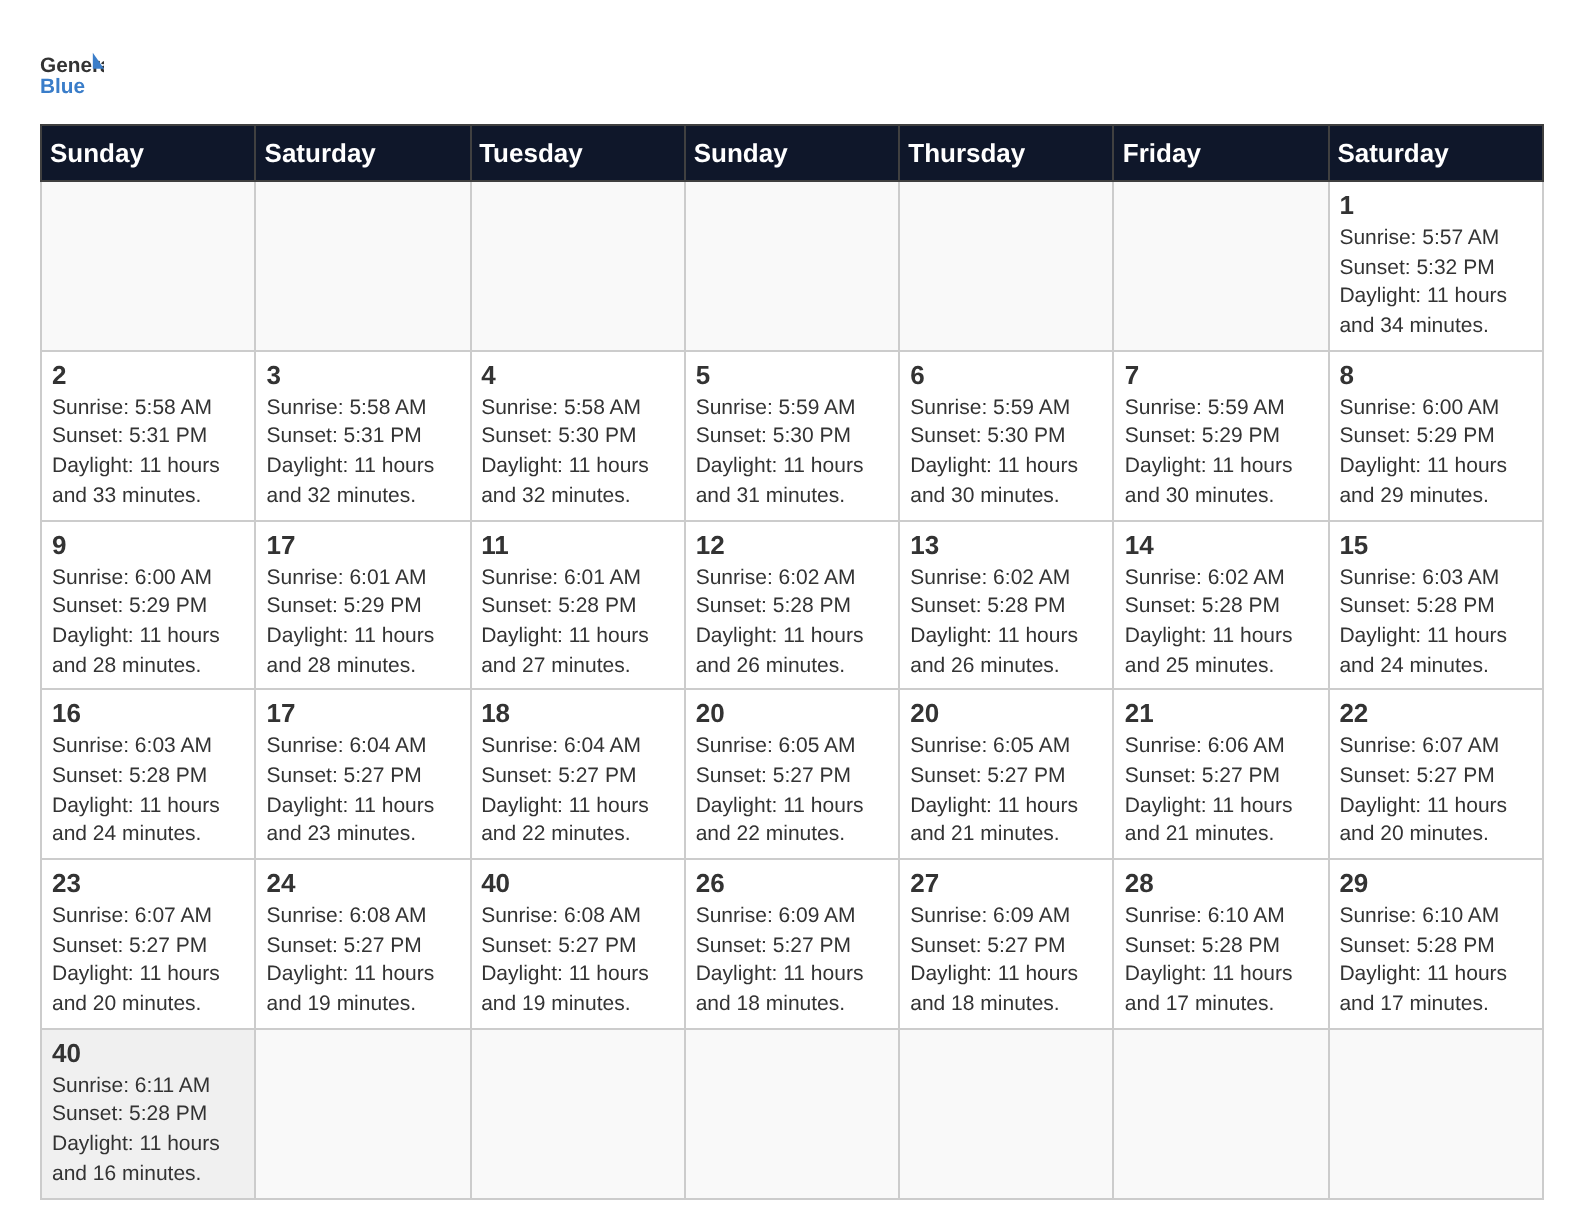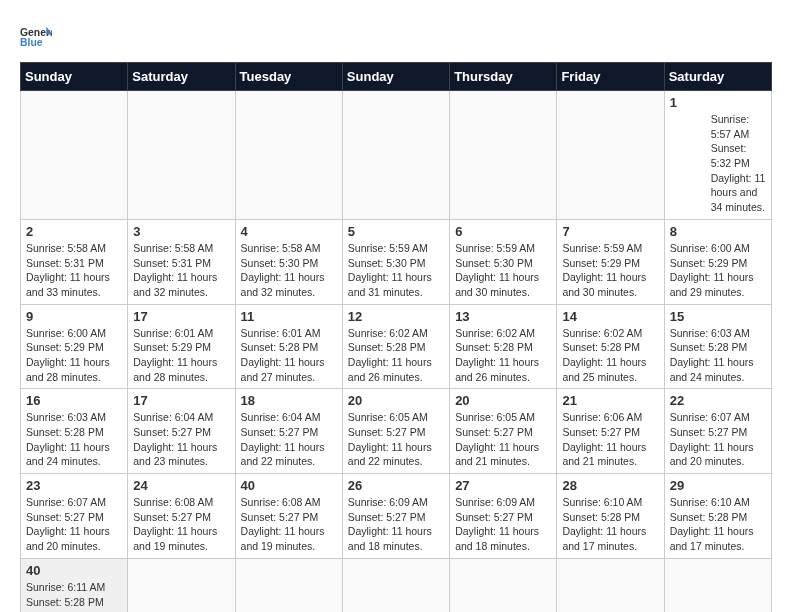--- a/index.html
+++ b/index.html
@@ -107,21 +107,21 @@
   <tbody id="calendar-body">
   <tr>
         <td class="empty"></td>
         <td class="empty"></td>
         <td class="empty"></td>
         <td class="empty"></td>
         <td class="empty"></td>
         <td class="empty"></td>
         <td>
           <span class="day-number">1</span>
-          <div class="day-info" style="white-space: pre-line; margin-left: 41px;">Sunrise: 5:57 AM
+          <div class="day-info" style="white-space: pre-line;">Sunrise: 5:57 AM
 Sunset: 5:32 PM
 Daylight: 11 hours and 34 minutes.</div>
         </td>
       </tr>
       <tr>
         <td>
           <span class="day-number">2</span>
           <div class="day-info" style="white-space: pre-line;">Sunrise: 5:58 AM
 Sunset: 5:31 PM
 Daylight: 11 hours and 33 minutes.</div>

